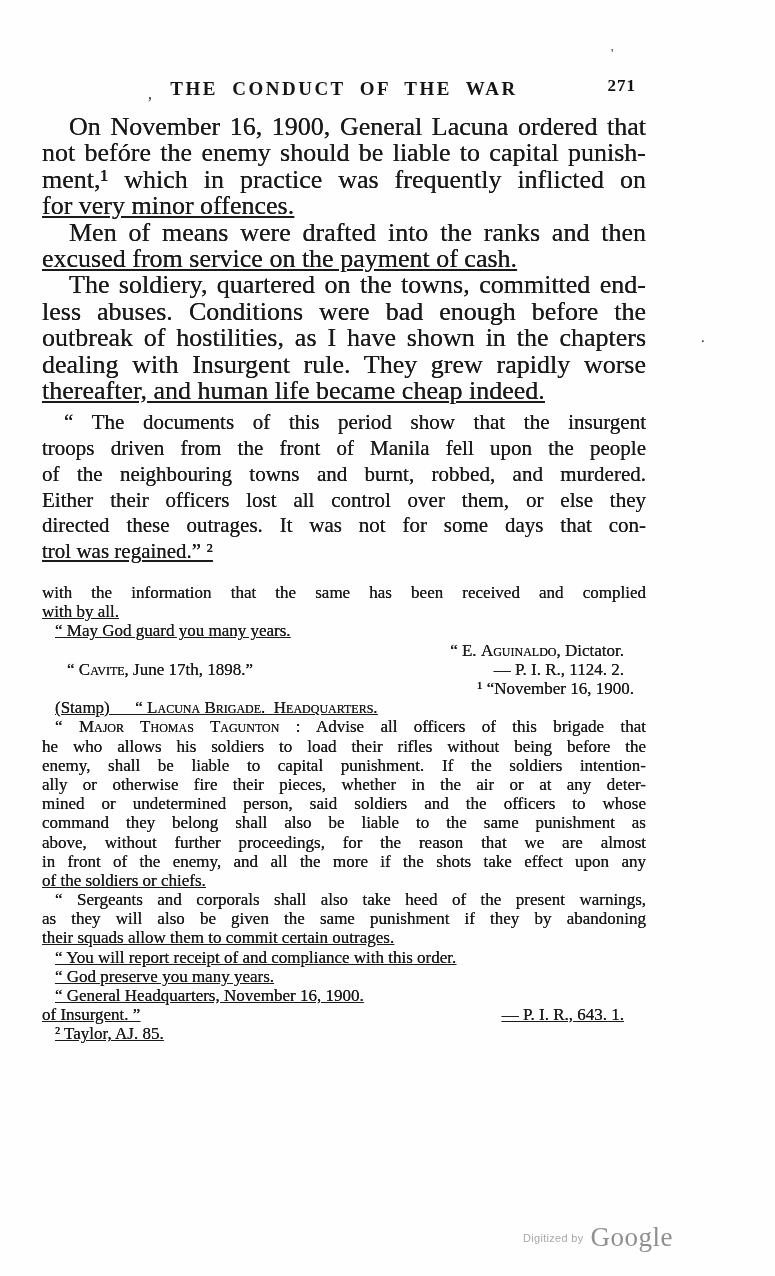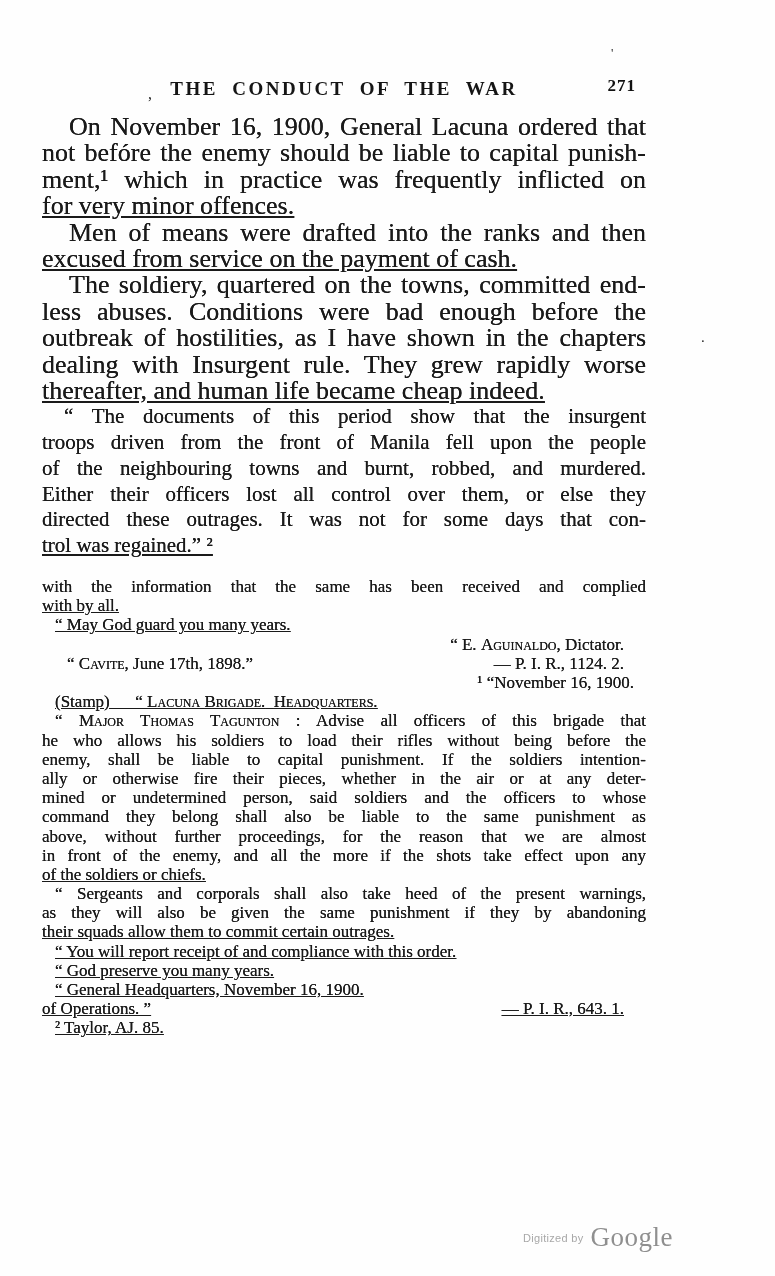--- a/index.html
+++ b/index.html
@@ -19,21 +19,21 @@
     font-weight:bold;font-size:19px;letter-spacing:2.5px;word-spacing:7px;
     white-space:nowrap;color:#151515;
   }
   .page-number{
     position:absolute;right:10px;top:-3px;
     font-weight:bold;font-size:17px;letter-spacing:1px;color:#111;
   }
 
   
   .body-text{margin-top:12px;font-size:26px;line-height:26.4px;}
-  .quote-text{font-size:21px;line-height:25.8px;}
+  .quote-text{margin-top:6px;font-size:21px;line-height:25.8px;}
   .fnotes{margin-top:18px;font-size:17px;line-height:19.2px;}
 
   .body-text .ln{height:26.4px;}
   .quote-text .ln{height:25.8px;}
   .fnotes .ln{height:19.2px;}
 
   .ln{
     text-align:justify;text-align-last:justify;
     overflow:hidden;white-space:normal;
     text-shadow:0 0 .35px currentColor; 
@@ -113,21 +113,21 @@
         <div class="ln">above, without further proceedings, for the reason that we are almost</div>
         <div class="ln">in front of the enemy, and all the more if the shots take effect upon any</div>
         <div class="ln last">of the soldiers or chiefs.</div>
         <div class="ln ind">“ Sergeants and corporals shall also take heed of the present warnings,</div>
         <div class="ln">as they will also be given the same punishment if they by abandoning</div>
         <div class="ln last">their squads allow them to commit certain outrages.</div>
         <div class="ln ind last">“ You will report receipt of and compliance with this order.</div>
         <div class="ln ind last">“ God preserve you many years.</div>
         <div class="ln ind last">“ General Headquarters, November 16, 1900.</div>
         <div class="ln split last">
-          <span class="l"><span>of Operations. ”</span></span>
+          <span class="l"><span>of Insurgent. ”</span></span>
           <span class="r"><span>— P. I. R., 643. 1.</span></span>
         </div>
         <div class="ln ind last">² Taylor, AJ. 85.</div>
       </div>
 
   </div>
 
   <div class="watermark">
     <span class="wm-prefix">Digitized by</span>
     <span class="wm-brand">Google</span>

